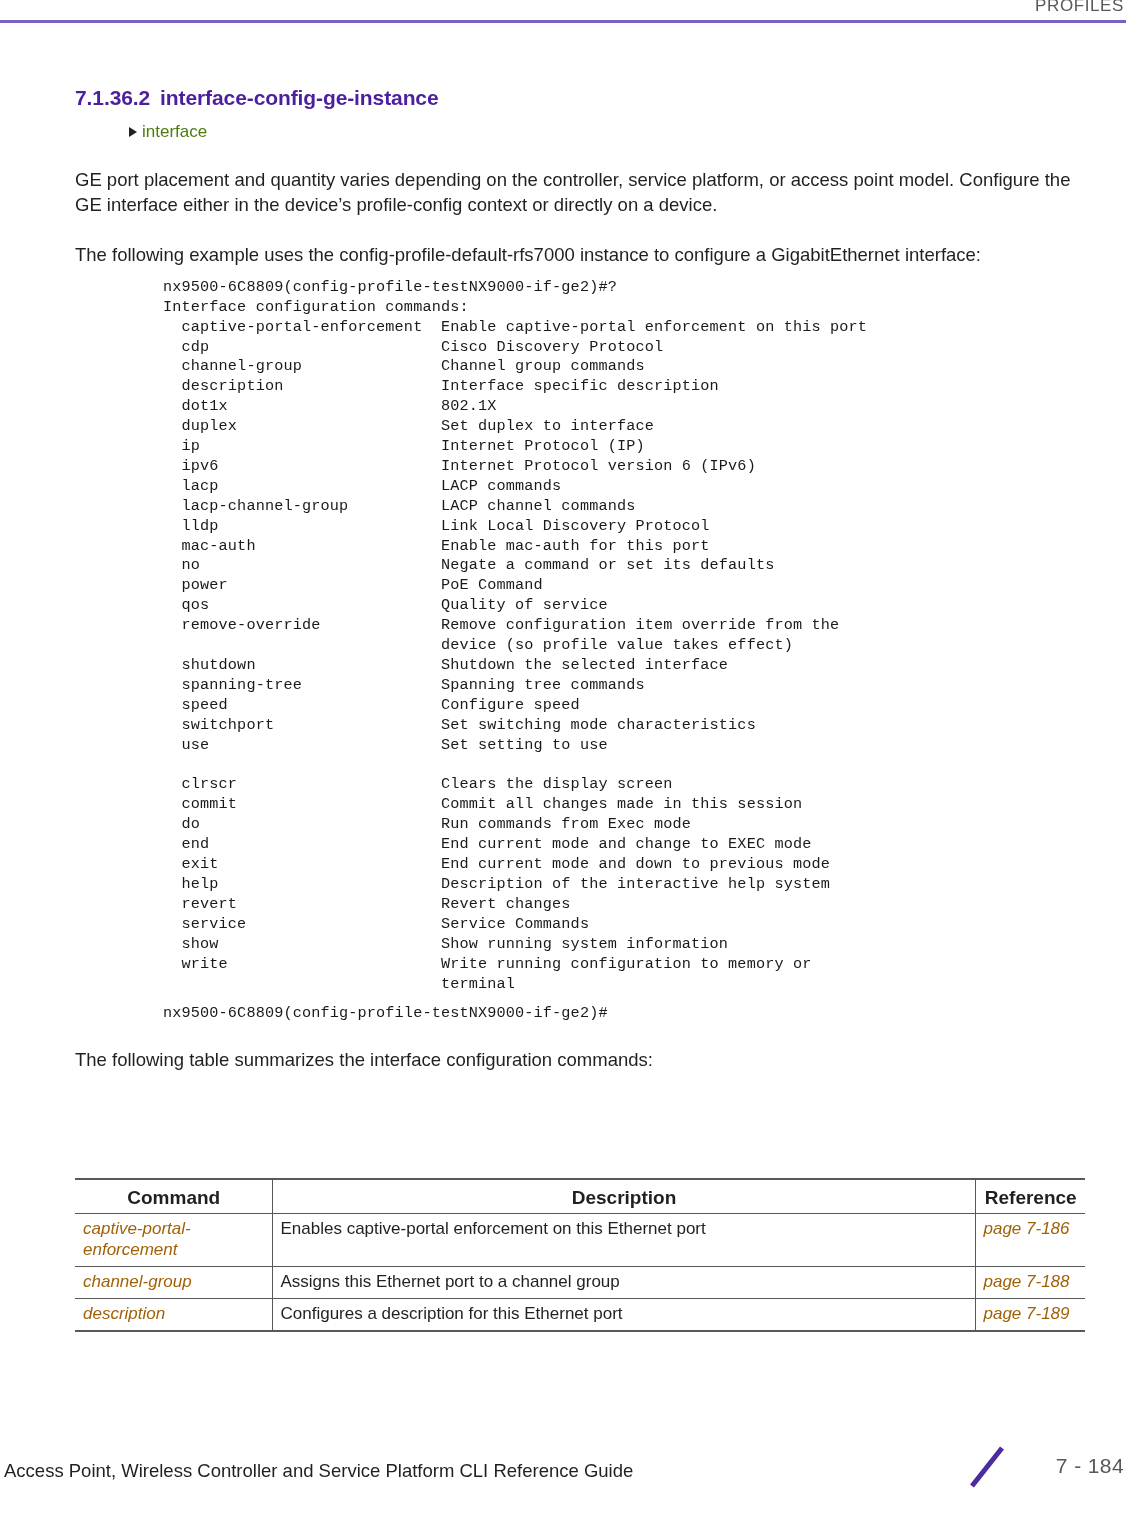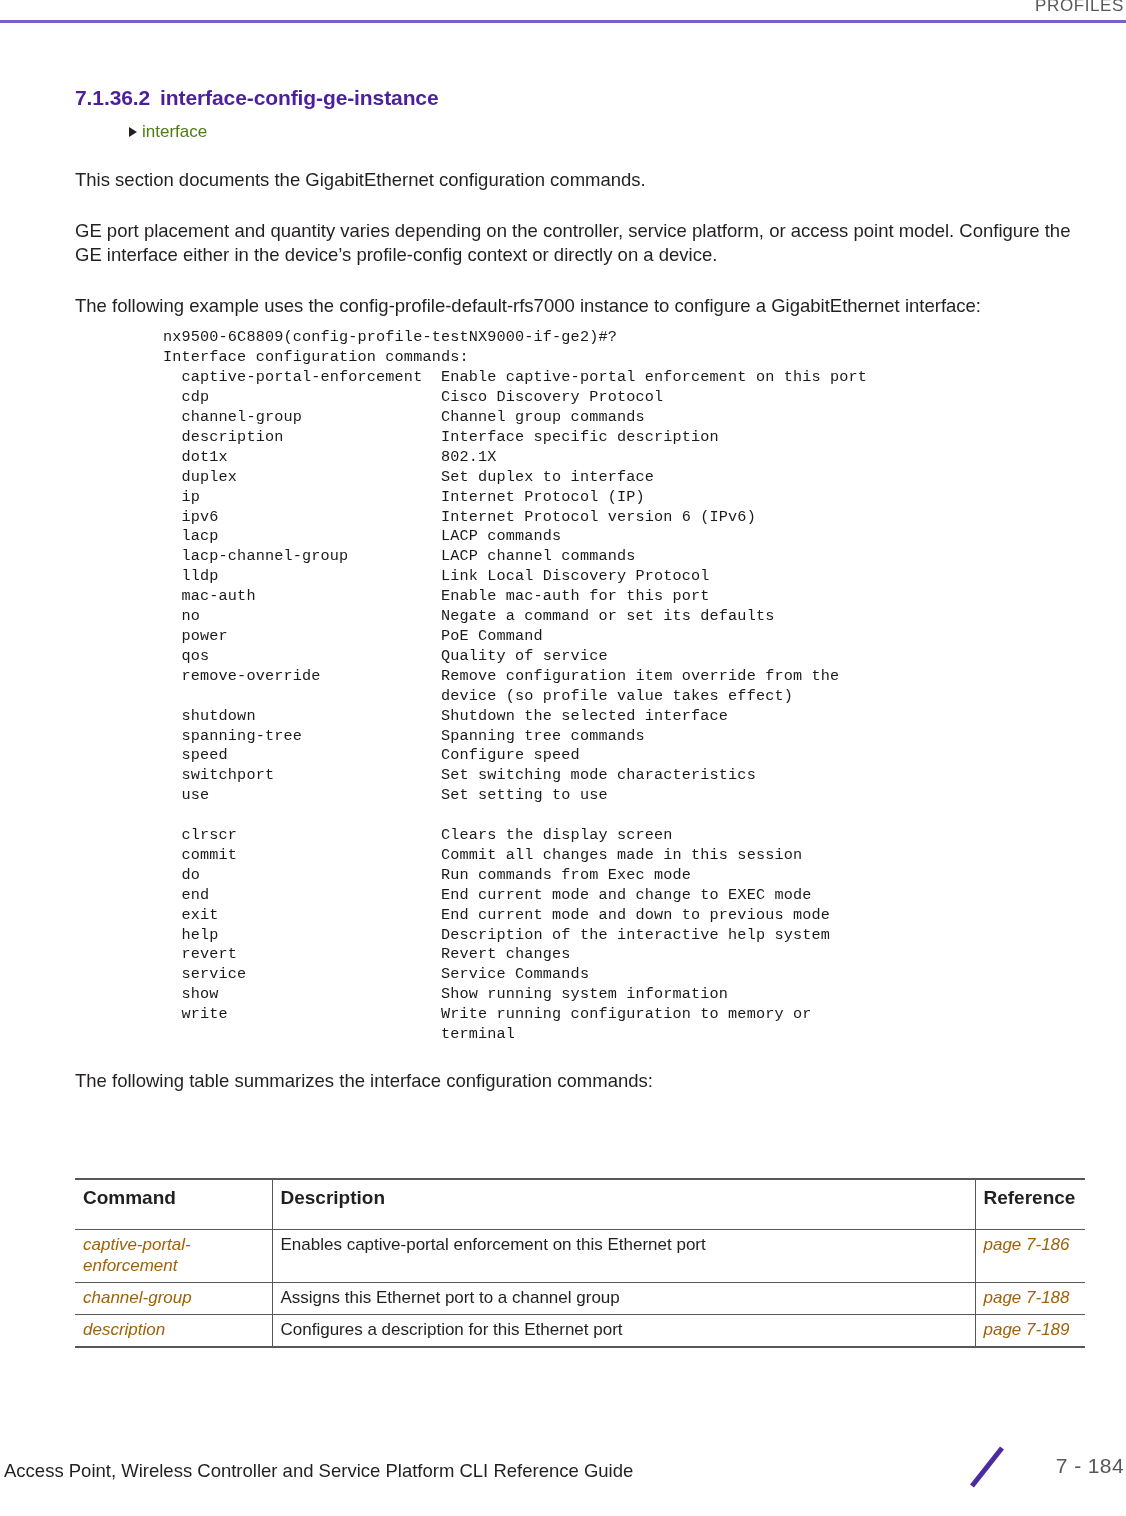--- a/index.html
+++ b/index.html
@@ -111,25 +111,25 @@
     padding: 5px 7px 5px 8px;
     border-left: 1.5px solid #58585b;
     line-height: 1.23;
   }
   table.cmd-table th:first-child,
   table.cmd-table td:first-child { border-left: none; }
 
   table.cmd-table thead th {
     font-weight: bold;
     font-size: 19px;
-    text-align: left;
+    text-align: center;
     border-top: 2.5px solid #58585b;
     border-bottom: 1.5px solid #58585b;
     padding-top: 6px;
-    padding-bottom: 20px;
+    padding-bottom: 4px;
     color: #231f20;
   }
   table.cmd-table tbody td {
     border-bottom: 1.5px solid #58585b;
   }
   table.cmd-table tbody tr:last-child td {
     border-bottom: 2.5px solid #58585b;
   }
   .col-cmd   { width: 197px; }
   .col-desc  { width: 703px; }
@@ -191,21 +191,20 @@
 
   <h2 class="section-heading">
     <span class="sec-num">7.1.36.2</span><span>interface-config-ge-instance</span>
   </h2>
 
   <div class="crumb">
     <span class="tri"></span>
     <span>interface</span>
   </div>
 
-  <p class="body-text">This section documents the GigabitEthernet configuration commands.</p>
 
   <p class="body-text">GE port placement and quantity varies depending on the controller, service platform, or access point model. Configure the GE interface either in the device’s profile-config context or directly on a device.</p>
 
   <p class="body-text">The following example uses the config-profile-default-rfs7000 instance to configure a GigabitEthernet interface:</p>
 
   <pre class="cli">nx9500-6C8809(config-profile-testNX9000-if-ge2)#?
 Interface configuration commands:
   captive-portal-enforcement  Enable captive-portal enforcement on this port
   cdp                         Cisco Discovery Protocol
   channel-group               Channel group commands
@@ -234,20 +233,21 @@
   do                          Run commands from Exec mode
   end                         End current mode and change to EXEC mode
   exit                        End current mode and down to previous mode
   help                        Description of the interactive help system
   revert                      Revert changes
   service                     Service Commands
   show                        Show running system information
   write                       Write running configuration to memory or
                               terminal</pre>
 
+  <pre class="cli cli-gap">nx9500-6C8809(config-profile-testNX9000-if-ge2)#</pre>
 
   <p class="body-text tight">The following table summarizes the interface configuration commands:</p>
 </div>
 
 <div class="table-wrap">
   <table class="cmd-table">
     <colgroup>
       <col class="col-cmd">
         <col class="col-desc">
         <col class="col-ref">

